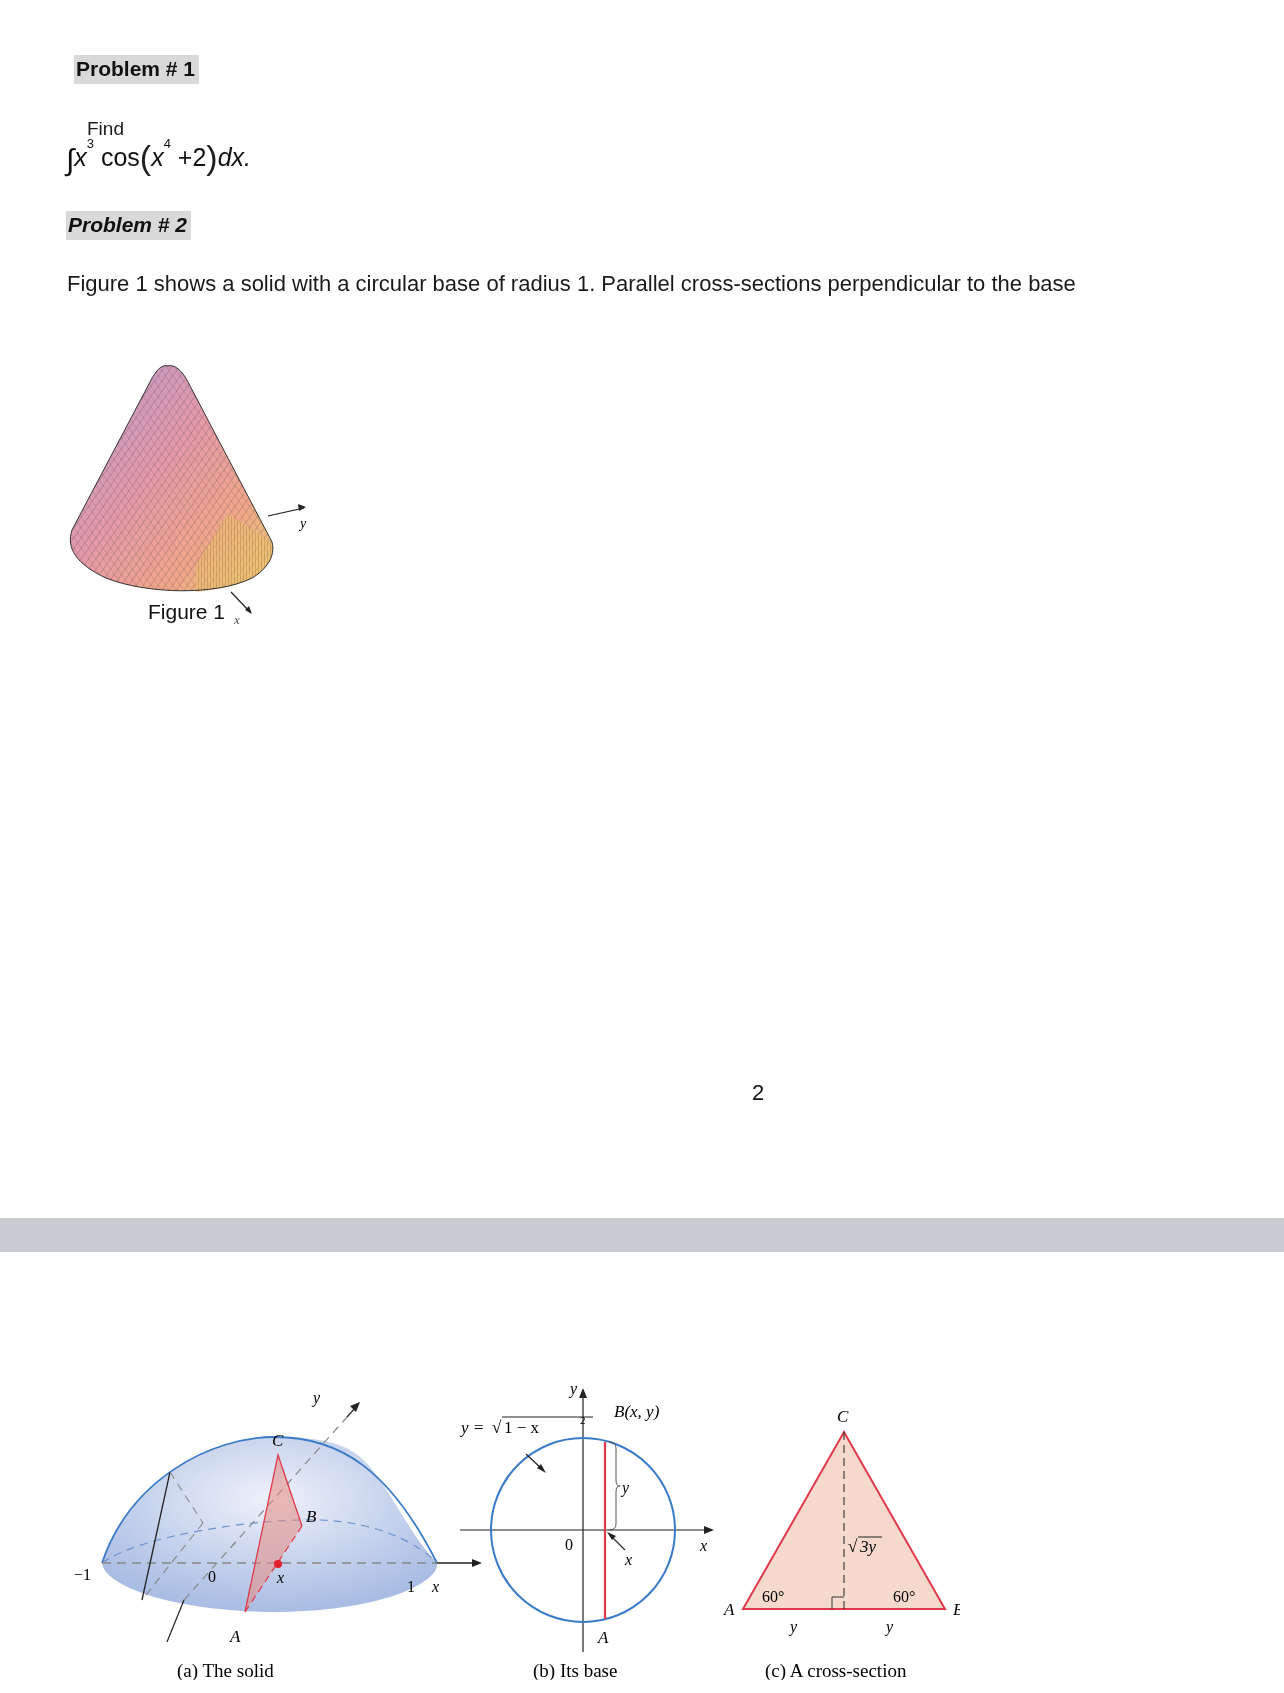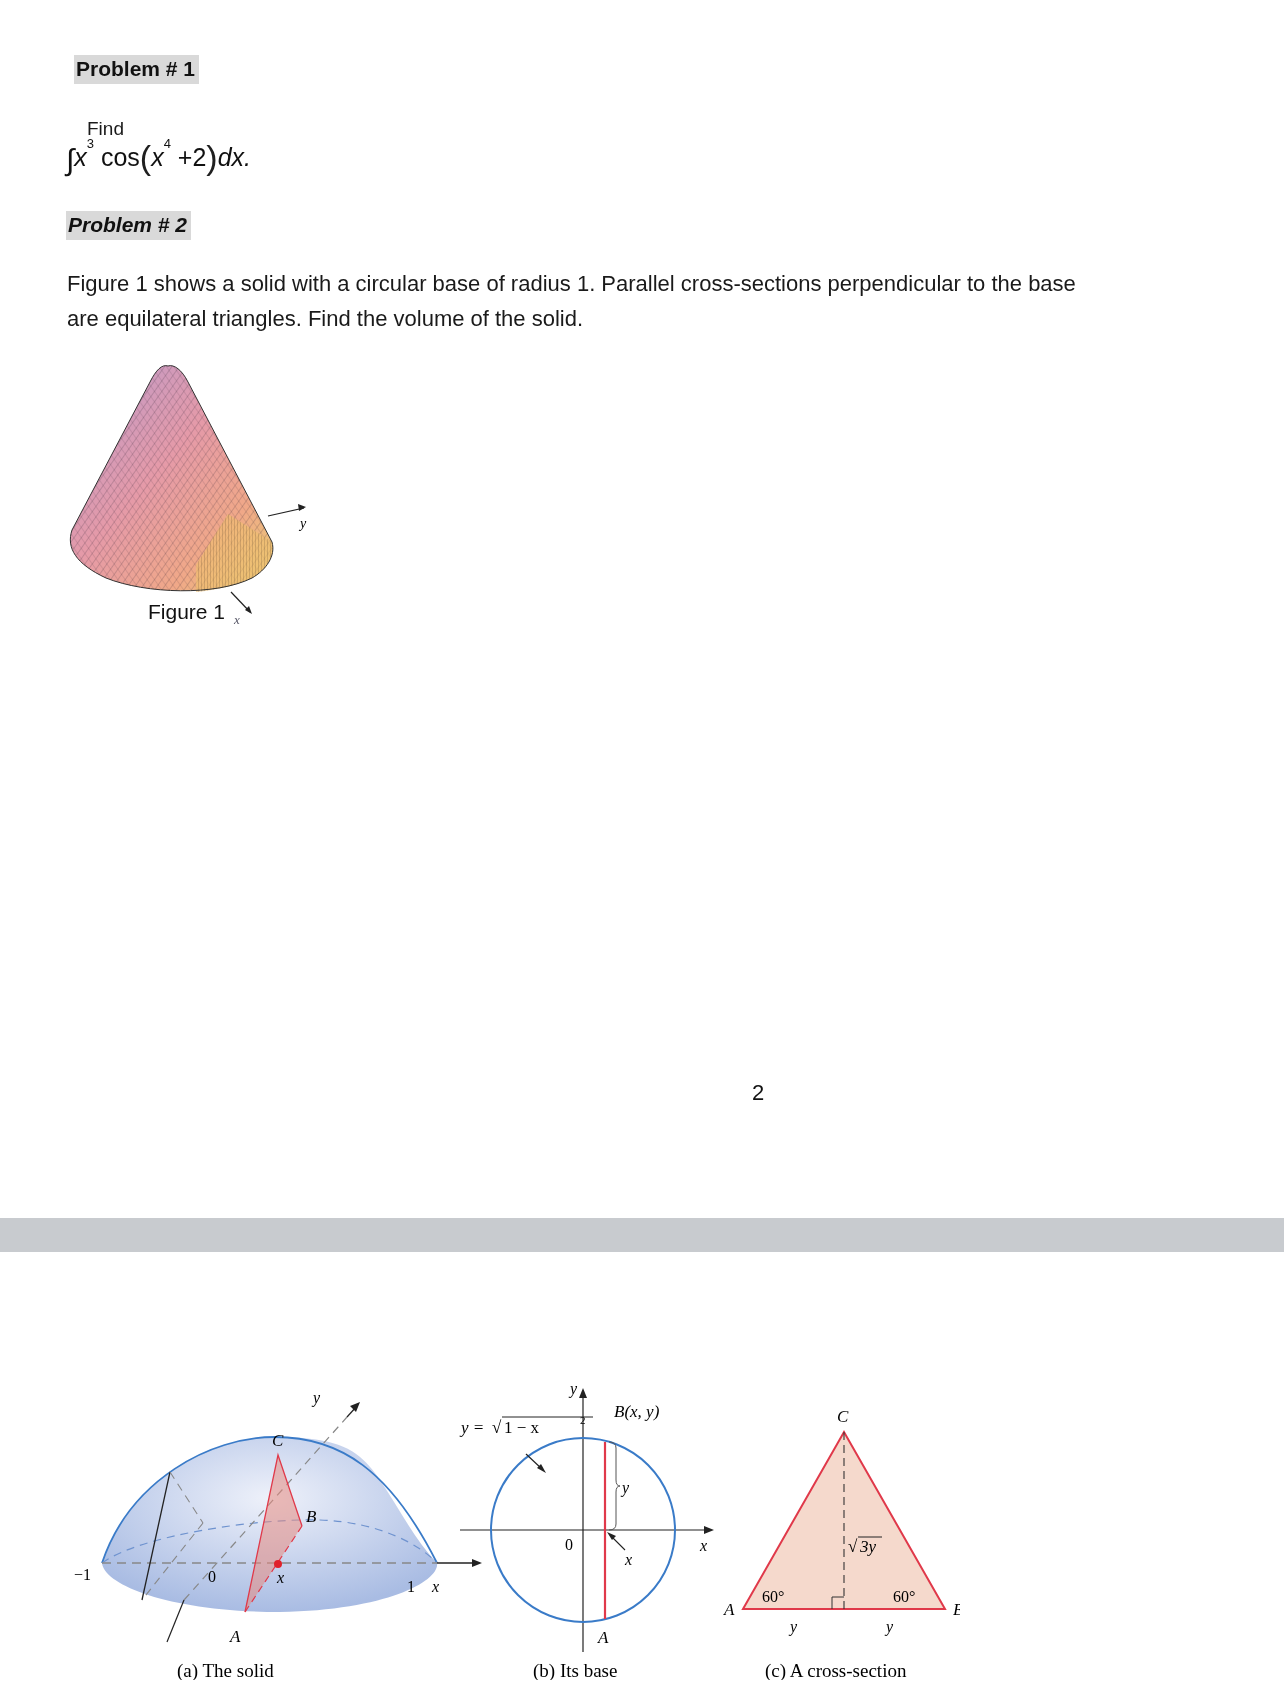--- a/index.html
+++ b/index.html
@@ -27,21 +27,20 @@
 <div class="abs math" style="left:66px; top:138px; white-space:nowrap;">
   <span style="font-size:30px; vertical-align:-4px;">∫</span><i>x</i><sup>3</sup>
   <span>cos</span><span class="paren">(</span><i>x</i><sup>4</sup>
   <span>+2</span><span class="paren">)</span><i>dx.</i>
 </div>
 
 <div class="abs heading" style="left:66px; top:211px;font-style:italic;">Problem # 2</div>
 
 <div class="abs body-text" style="left:67px; top:266px; width:1200px;">
   <div>Figure 1 shows a solid with a circular base of radius 1. Parallel cross-sections perpendicular to the base</div>
-  <div>are equilateral triangles. Find the volume of the solid.</div>
 </div>
 
 <div class="abs" style="left:66px; top:360px; width:260px; height:280px;">
   <svg width="260" height="280" viewBox="0 0 260 280">
     <defs>
       <linearGradient id="coneGrad" x1="0" y1="0" x2="1" y2="1">
         <stop offset="0" stop-color="#b89ad0"></stop>
         <stop offset="0.45" stop-color="#e59aa8"></stop>
         <stop offset="0.75" stop-color="#f0a888"></stop>
         <stop offset="1" stop-color="#e8d070"></stop>

